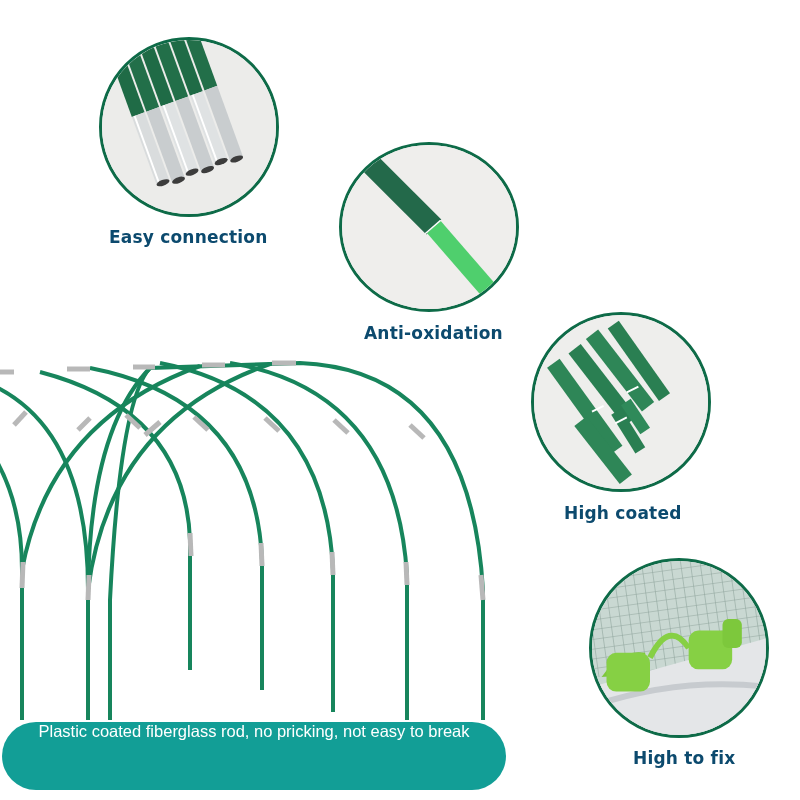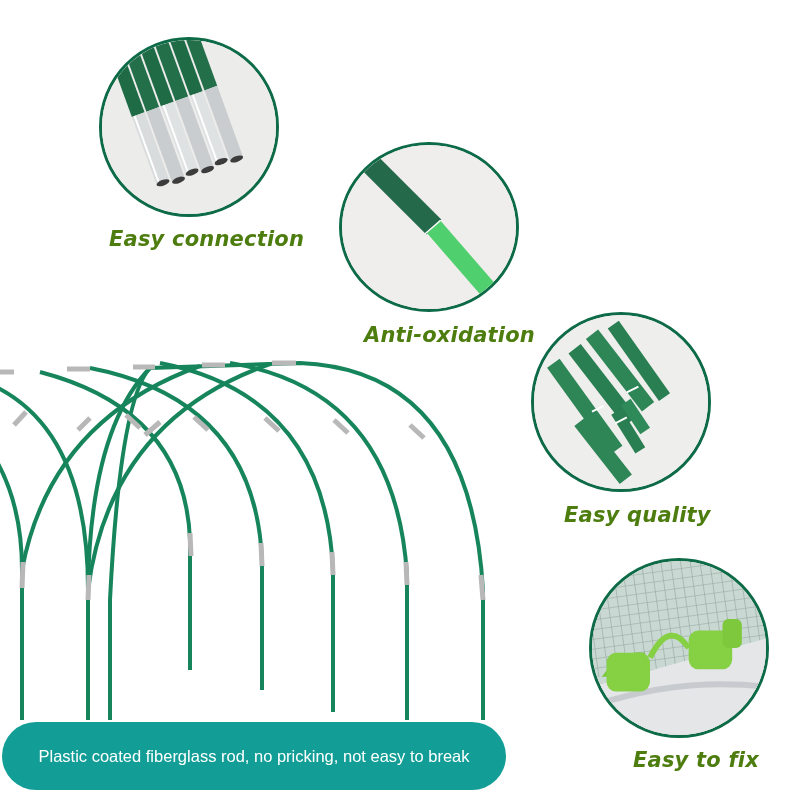--- a/index.html
+++ b/index.html
@@ -8,28 +8,28 @@
 
     .canvas { position: absolute; left: 0; top: 0; width: 800px; height: 800px; }
 
     .feature { position: absolute; text-align: center; }
     .circle {
       position: absolute; border-radius: 50%;
       border: 3px solid #0e6b48; overflow: hidden; background: #f1f1ef;
     }
     .circle svg { width: 100%; height: 100%; display: block; }
     .caption {
-      position: absolute; font-size: 21px; font-weight: bold; color: #4d7c0f;
-      white-space: nowrap; letter-spacing: 0.2px; font-style: italic;
+      position: absolute; font-size: 17px; font-weight: bold; color: #0c4a6e;
+      white-space: nowrap; letter-spacing: 0.2px;
     }
 
     .banner {
       position: absolute; left: 2px; top: 722px; width: 504px; height: 68px;
       border-radius: 34px; background: #129e96;
-      display: flex; align-items: center; justify-content: center;
+      display: flex; align-items: flex-start; justify-content: center;
       padding: 0 18px;
     }
     .banner span {
       color: #ffffff; font-family: "Liberation Sans", sans-serif; font-size: 16.5px; white-space: nowrap;
     }
 
     .hoops { position: absolute; left: 0; top: 340px; width: 520px; height: 390px; }
   </style>
 </head>
 <body>
@@ -93,21 +93,21 @@
           <line x1="82" y1="10" x2="135" y2="85" stroke="#2a7f52" stroke-width="14"></line>
           <line x1="95" y1="90" x2="115" y2="120" stroke="#2f8a5a" stroke-width="12"></line>
           <line x1="85" y1="100" x2="110" y2="140" stroke="#2a7f52" stroke-width="12"></line>
           <line x1="48" y1="110" x2="95" y2="170" stroke="#2e8657" stroke-width="16"></line>
         </g>
         <line x1="60" y1="100" x2="72" y2="94" stroke="#ffffff" stroke-width="2"></line>
         <line x1="96" y1="80" x2="108" y2="74" stroke="#ffffff" stroke-width="2"></line>
         <line x1="84" y1="112" x2="96" y2="106" stroke="#ffffff" stroke-width="2"></line>
       </svg>
     </div>
-    <div class="caption" style="left:564px; top:503px;">Easy quality</div>
+    <div class="caption" style="left:564px; top:503px;">High coated</div>
   </div>
 
   <div class="feature">
     <div class="circle" style="left:589px; top:558px; width:180px; height:180px;">
       <svg viewBox="0 0 180 180">
         <rect width="180" height="180" fill="#c9d8d2"></rect>
         <defs>
           <pattern id="mesh" width="10" height="10" patternUnits="userSpaceOnUse" patternTransform="rotate(-8)">
             <path d="M0 0 L10 0 M0 0 L0 10" stroke="#8fa49c" stroke-width="1.2"></path>
           </pattern>
@@ -115,21 +115,21 @@
         <rect width="180" height="120" fill="url(#mesh)"></rect>
         <path d="M0 130 L180 80 L180 180 L0 180 Z" fill="#e4e6e8"></path>
         <path d="M0 150 Q90 120 180 130" stroke="#c7cbcf" stroke-width="6" fill="none"></path>
         <path d="M10 120 Q30 90 55 95 L55 115 Z" fill="#7dc83c"></path>
         <rect x="15" y="95" width="45" height="40" rx="10" fill="#86d044"></rect>
         <path d="M60 100 Q80 60 100 90" stroke="#86d044" stroke-width="6" fill="none"></path>
         <rect x="100" y="72" width="45" height="40" rx="10" fill="#86d044"></rect>
         <rect x="135" y="60" width="20" height="30" rx="6" fill="#7dc83c"></rect>
       </svg>
     </div>
-    <div class="caption" style="left:633px; top:748px;">Easy to fix</div>
+    <div class="caption" style="left:633px; top:748px;">High to fix</div>
   </div>
 
   <svg class="hoops" viewBox="0 340 520 390">
     <g fill="none" stroke-width="4">
 
       <path d="M22 720 L22 570 Q22 420 -120 370" stroke="#17855c"></path>
 
       <path d="M88 720 L88 590 Q88 420 -20 380" stroke="#17855c"></path>
       <path d="M190 670 L190 540 Q185 410 40 372" stroke="#17855c"></path>
 

